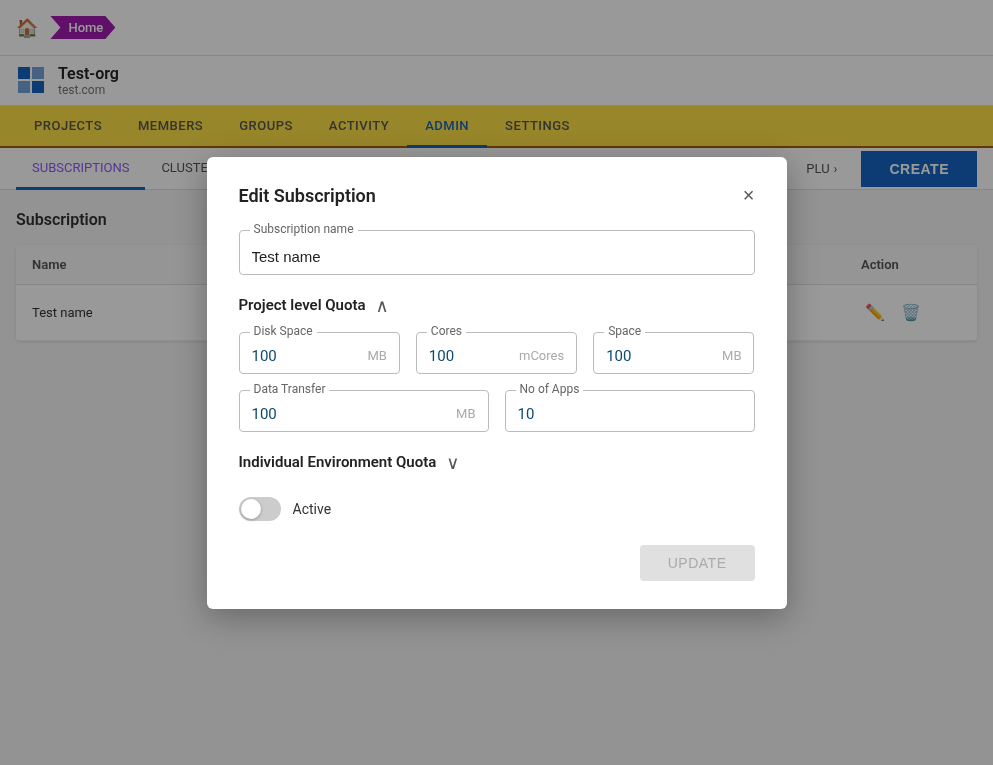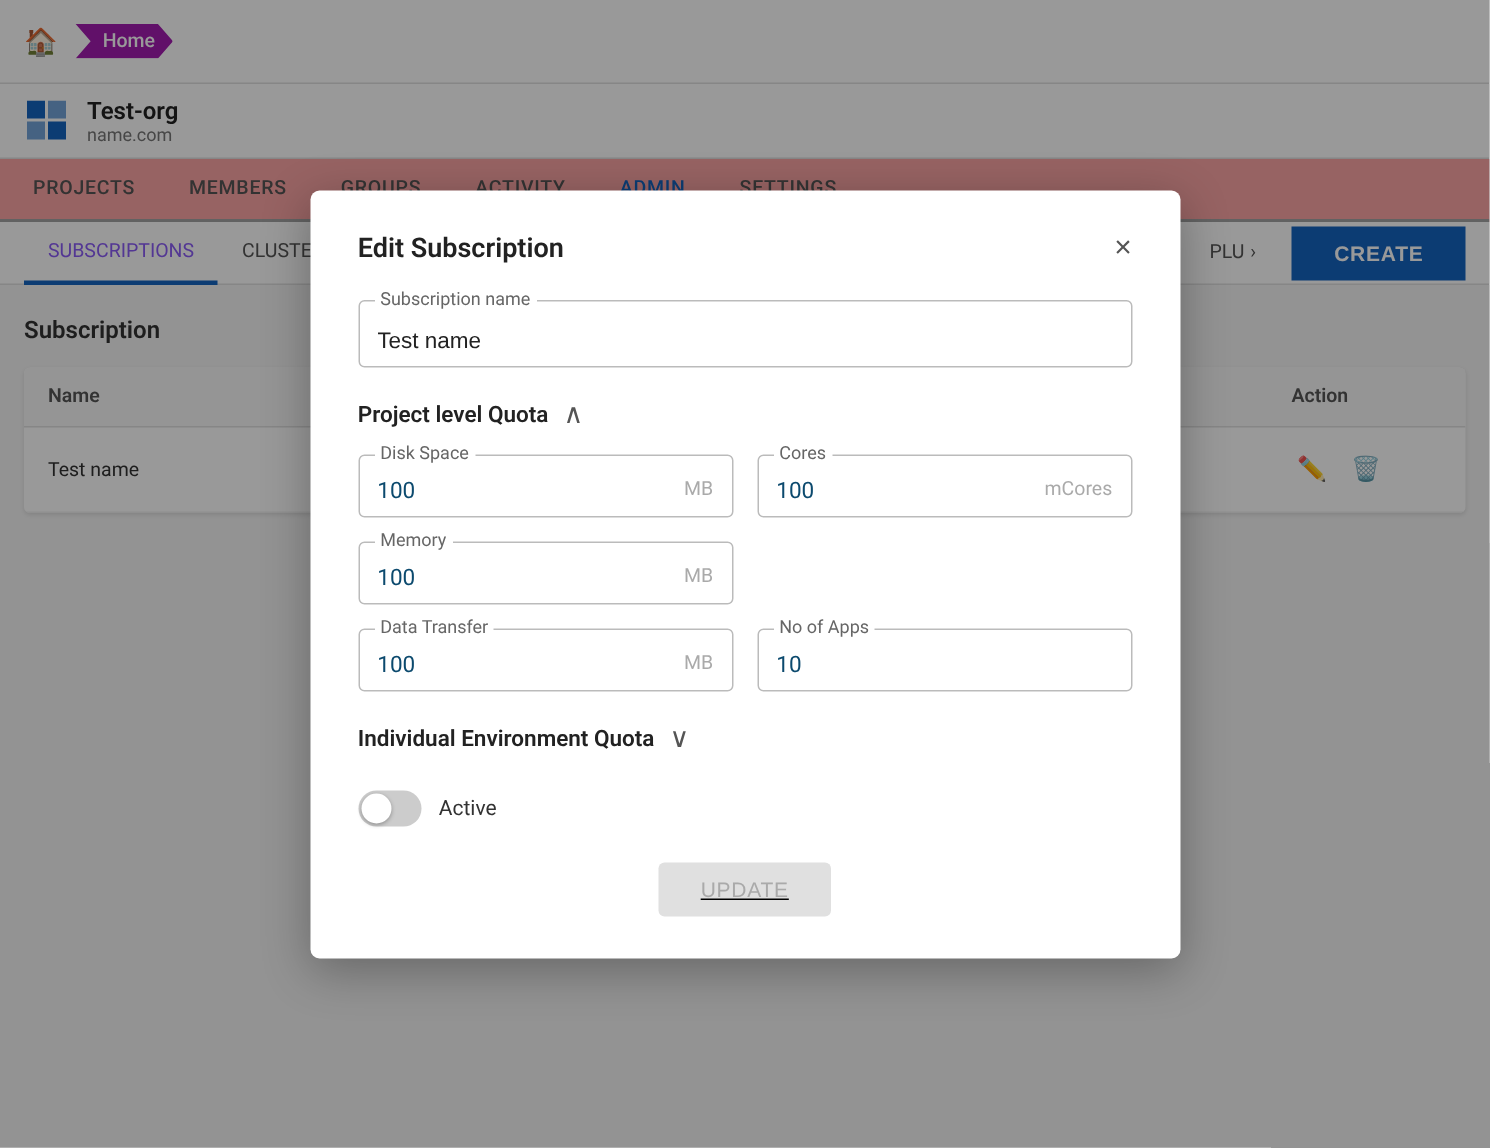--- a/index.html
+++ b/index.html
@@ -86,24 +86,24 @@
       font-weight: 600;
       color: #222;
     }
     .org-domain {
       font-size: 12px;
       color: #777;
     }
 
     
     .navtabs {
-      background: #fca5a5;
-      border-bottom: 2px solid #a3a3a3;
-      display: flex;
-      padding: 0 4px;
+      background: #fde047;
+      border-bottom: 2px solid #a16207;
+      display: flex;
+      padding: 0 16px;
     }
     .navtab {
       padding: 12px 18px;
       font-size: 13px;
       font-weight: 500;
       color: #555;
       cursor: pointer;
       border-bottom: 3px solid transparent;
       margin-bottom: -2px;
       text-transform: uppercase;
@@ -307,21 +307,21 @@
     }
     .collapse-icon {
       cursor: pointer;
       color: #555;
       font-size: 18px;
     }
 
     
     .quota-grid-3 {
       display: grid;
-      grid-template-columns: 1fr 1fr;
+      grid-template-columns: 1fr 1fr 1fr;
       gap: 16px;
       margin-bottom: 16px;
     }
     .quota-grid-2 {
       display: grid;
       grid-template-columns: 1fr 1fr;
       gap: 16px;
       margin-bottom: 20px;
     }
     .quota-field {
@@ -383,22 +383,21 @@
       transition: left 0.2s;
     }
     .toggle-label {
       font-size: 14px;
       color: #333;
     }
 
     
     .modal-footer {
       display: flex;
-      justify-content: center;
-      text-decoration: underline;
+      justify-content: flex-end;
     }
     .update-btn {
       background: #e0e0e0;
       color: #aaa;
       border: none;
       padding: 10px 28px;
       font-size: 14px;
       font-weight: 500;
       border-radius: 4px;
       cursor: not-allowed;
@@ -421,21 +420,21 @@
     <div class="org-icon">
       <svg viewBox="0 0 28 28" fill="none" xmlns="http://www.w3.org/2000/svg">
         <rect x="0" y="0" width="12" height="12" fill="#1565c0"></rect>
         <rect x="14" y="0" width="12" height="12" fill="#1565c0" opacity="0.6"></rect>
         <rect x="0" y="14" width="12" height="12" fill="#1565c0" opacity="0.6"></rect>
         <rect x="14" y="14" width="12" height="12" fill="#1565c0"></rect>
       </svg>
     </div>
     <div>
       <div class="org-name">Test-org</div>
-      <div class="org-domain">name.com</div>
+      <div class="org-domain">test.com</div>
     </div>
   </div>
 </div>
 
 <div class="navtabs">
   <div class="navtab">PROJECTS</div>
   <div class="navtab">MEMBERS</div>
   <div class="navtab">GROUPS</div>
   <div class="navtab">ACTIVITY</div>
   <div class="navtab active">ADMIN</div>
@@ -506,21 +505,21 @@
         <span class="quota-label">Disk Space</span>
         <span class="quota-value">100</span>
         <span class="quota-unit">MB</span>
       </div>
       <div class="quota-field">
         <span class="quota-label">Cores</span>
         <span class="quota-value">100</span>
         <span class="quota-unit">mCores</span>
       </div>
       <div class="quota-field">
-        <span class="quota-label">Memory</span>
+        <span class="quota-label">Space</span>
         <span class="quota-value">100</span>
         <span class="quota-unit">MB</span>
       </div>
     </div>
 
     <div class="quota-grid-2">
       <div class="quota-field">
         <span class="quota-label">Data Transfer</span>
         <span class="quota-value">100</span>
         <span class="quota-unit">MB</span>

